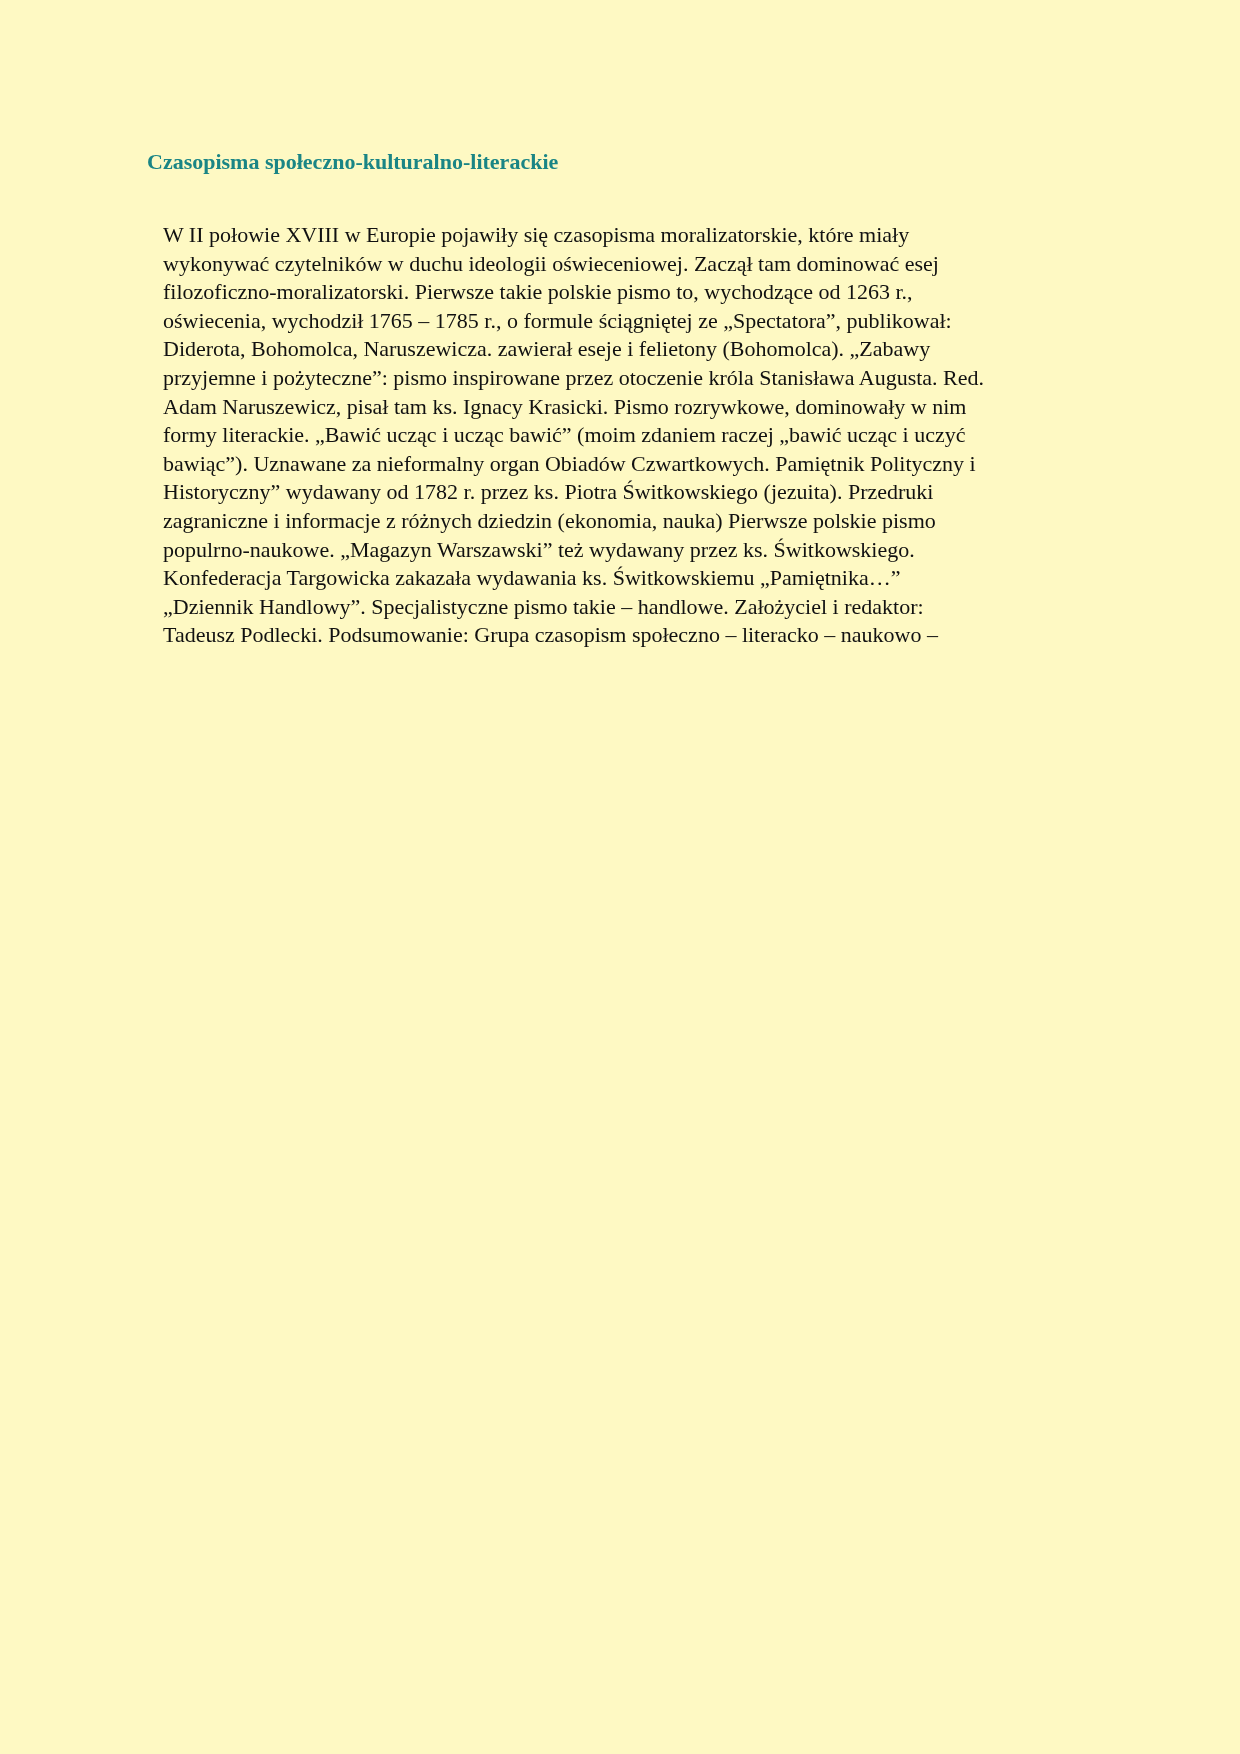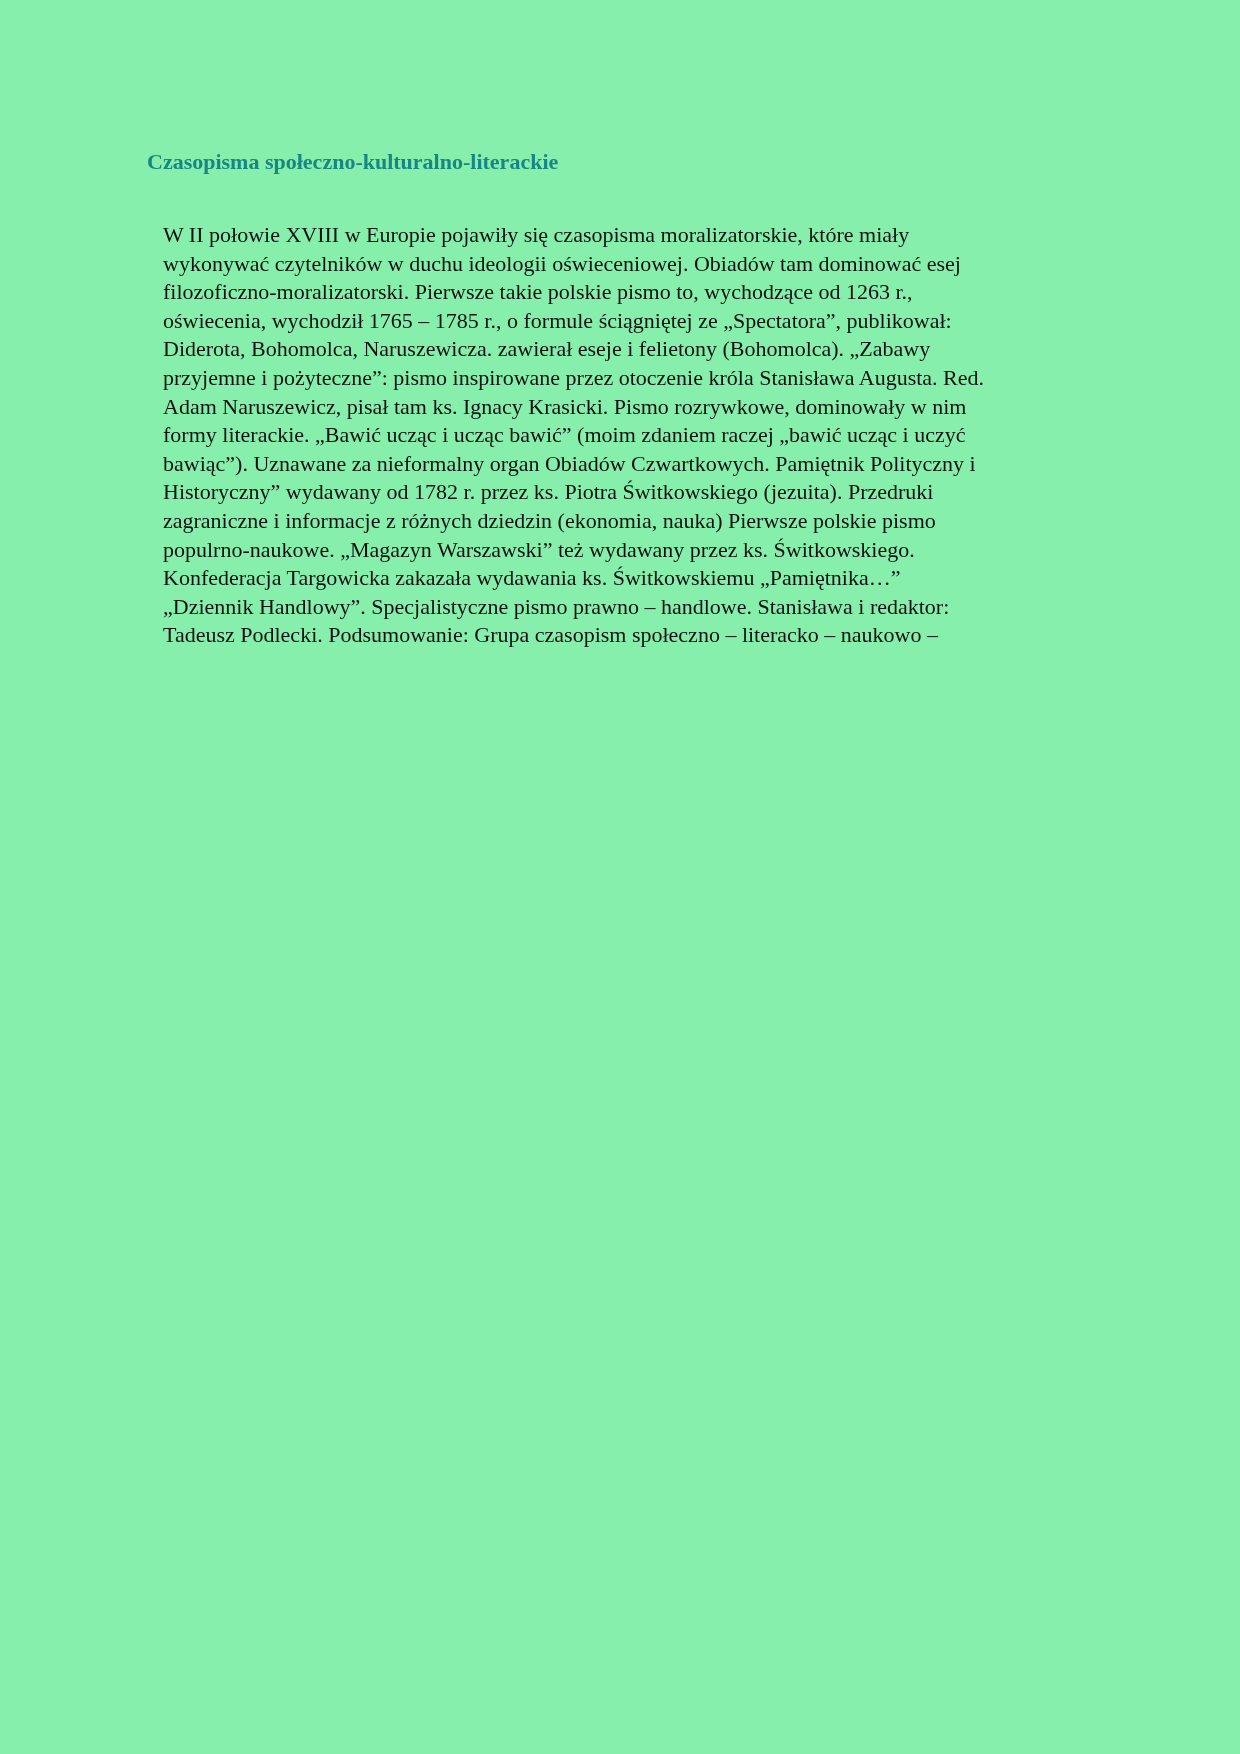--- a/index.html
+++ b/index.html
@@ -12,21 +12,21 @@
       height: 1754px;
       position: relative;
       overflow: hidden;
     }
     .page {
       position: absolute;
       left: 0;
       top: 0;
       width: 1240px;
       height: 1754px;
-      background: #86efac;
+      background: #fef9c3;
     }
     .title {
       position: absolute;
       left: 147px;
       top: 148px;
       margin: 0;
       font-family: "Liberation Serif", "DejaVu Serif", serif;
       font-weight: bold;
       font-size: 22px;
       line-height: 28px;
@@ -49,28 +49,28 @@
       white-space: nowrap;
     }
   </style>
 </head>
 <body>
 
 <div class="page">
   <h1 class="title" style="color: rgb(26, 133, 133);">Czasopisma społeczno-kulturalno-literackie</h1>
   <div class="body-text">
     <span class="line">W II połowie XVIII w Europie pojawiły się czasopisma moralizatorskie, które miały</span>
-    <span class="line">wykonywać czytelników w duchu ideologii oświeceniowej. Obiadów tam dominować esej</span>
+    <span class="line">wykonywać czytelników w duchu ideologii oświeceniowej. Zaczął tam dominować esej</span>
     <span class="line">filozoficzno-moralizatorski.  Pierwsze takie polskie pismo to, wychodzące od 1263 r.,</span>
     <span class="line">oświecenia,  wychodził 1765 – 1785 r.,  o formule ściągniętej ze „Spectatora”,  publikował:</span>
     <span class="line">Diderota, Bohomolca, Naruszewicza.  zawierał eseje i felietony (Bohomolca).  „Zabawy</span>
     <span class="line">przyjemne i pożyteczne”: pismo inspirowane przez otoczenie króla Stanisława Augusta. Red.</span>
     <span class="line">Adam Naruszewicz, pisał tam  ks. Ignacy Krasicki. Pismo rozrywkowe, dominowały w nim</span>
     <span class="line">formy literackie. „Bawić ucząc i ucząc bawić” (moim zdaniem raczej „bawić ucząc i uczyć</span>
     <span class="line">bawiąc”). Uznawane za nieformalny organ Obiadów Czwartkowych. Pamiętnik Polityczny i</span>
     <span class="line">Historyczny” wydawany od 1782 r. przez ks. Piotra Świtkowskiego (jezuita).  Przedruki</span>
     <span class="line">zagraniczne i informacje z różnych dziedzin (ekonomia, nauka) Pierwsze polskie pismo</span>
     <span class="line">populrno-naukowe. „Magazyn Warszawski” też wydawany przez ks. Świtkowskiego.</span>
     <span class="line">Konfederacja Targowicka zakazała wydawania ks. Świtkowskiemu „Pamiętnika…”</span>
-    <span class="line">„Dziennik Handlowy”. Specjalistyczne pismo prawno – handlowe. Stanisława i redaktor:</span>
+    <span class="line">„Dziennik Handlowy”. Specjalistyczne pismo takie – handlowe. Założyciel i redaktor:</span>
     <span class="line">Tadeusz Podlecki. Podsumowanie:  Grupa czasopism społeczno – literacko – naukowo –</span>
   </div>
 </div>
 
 </body></html>

